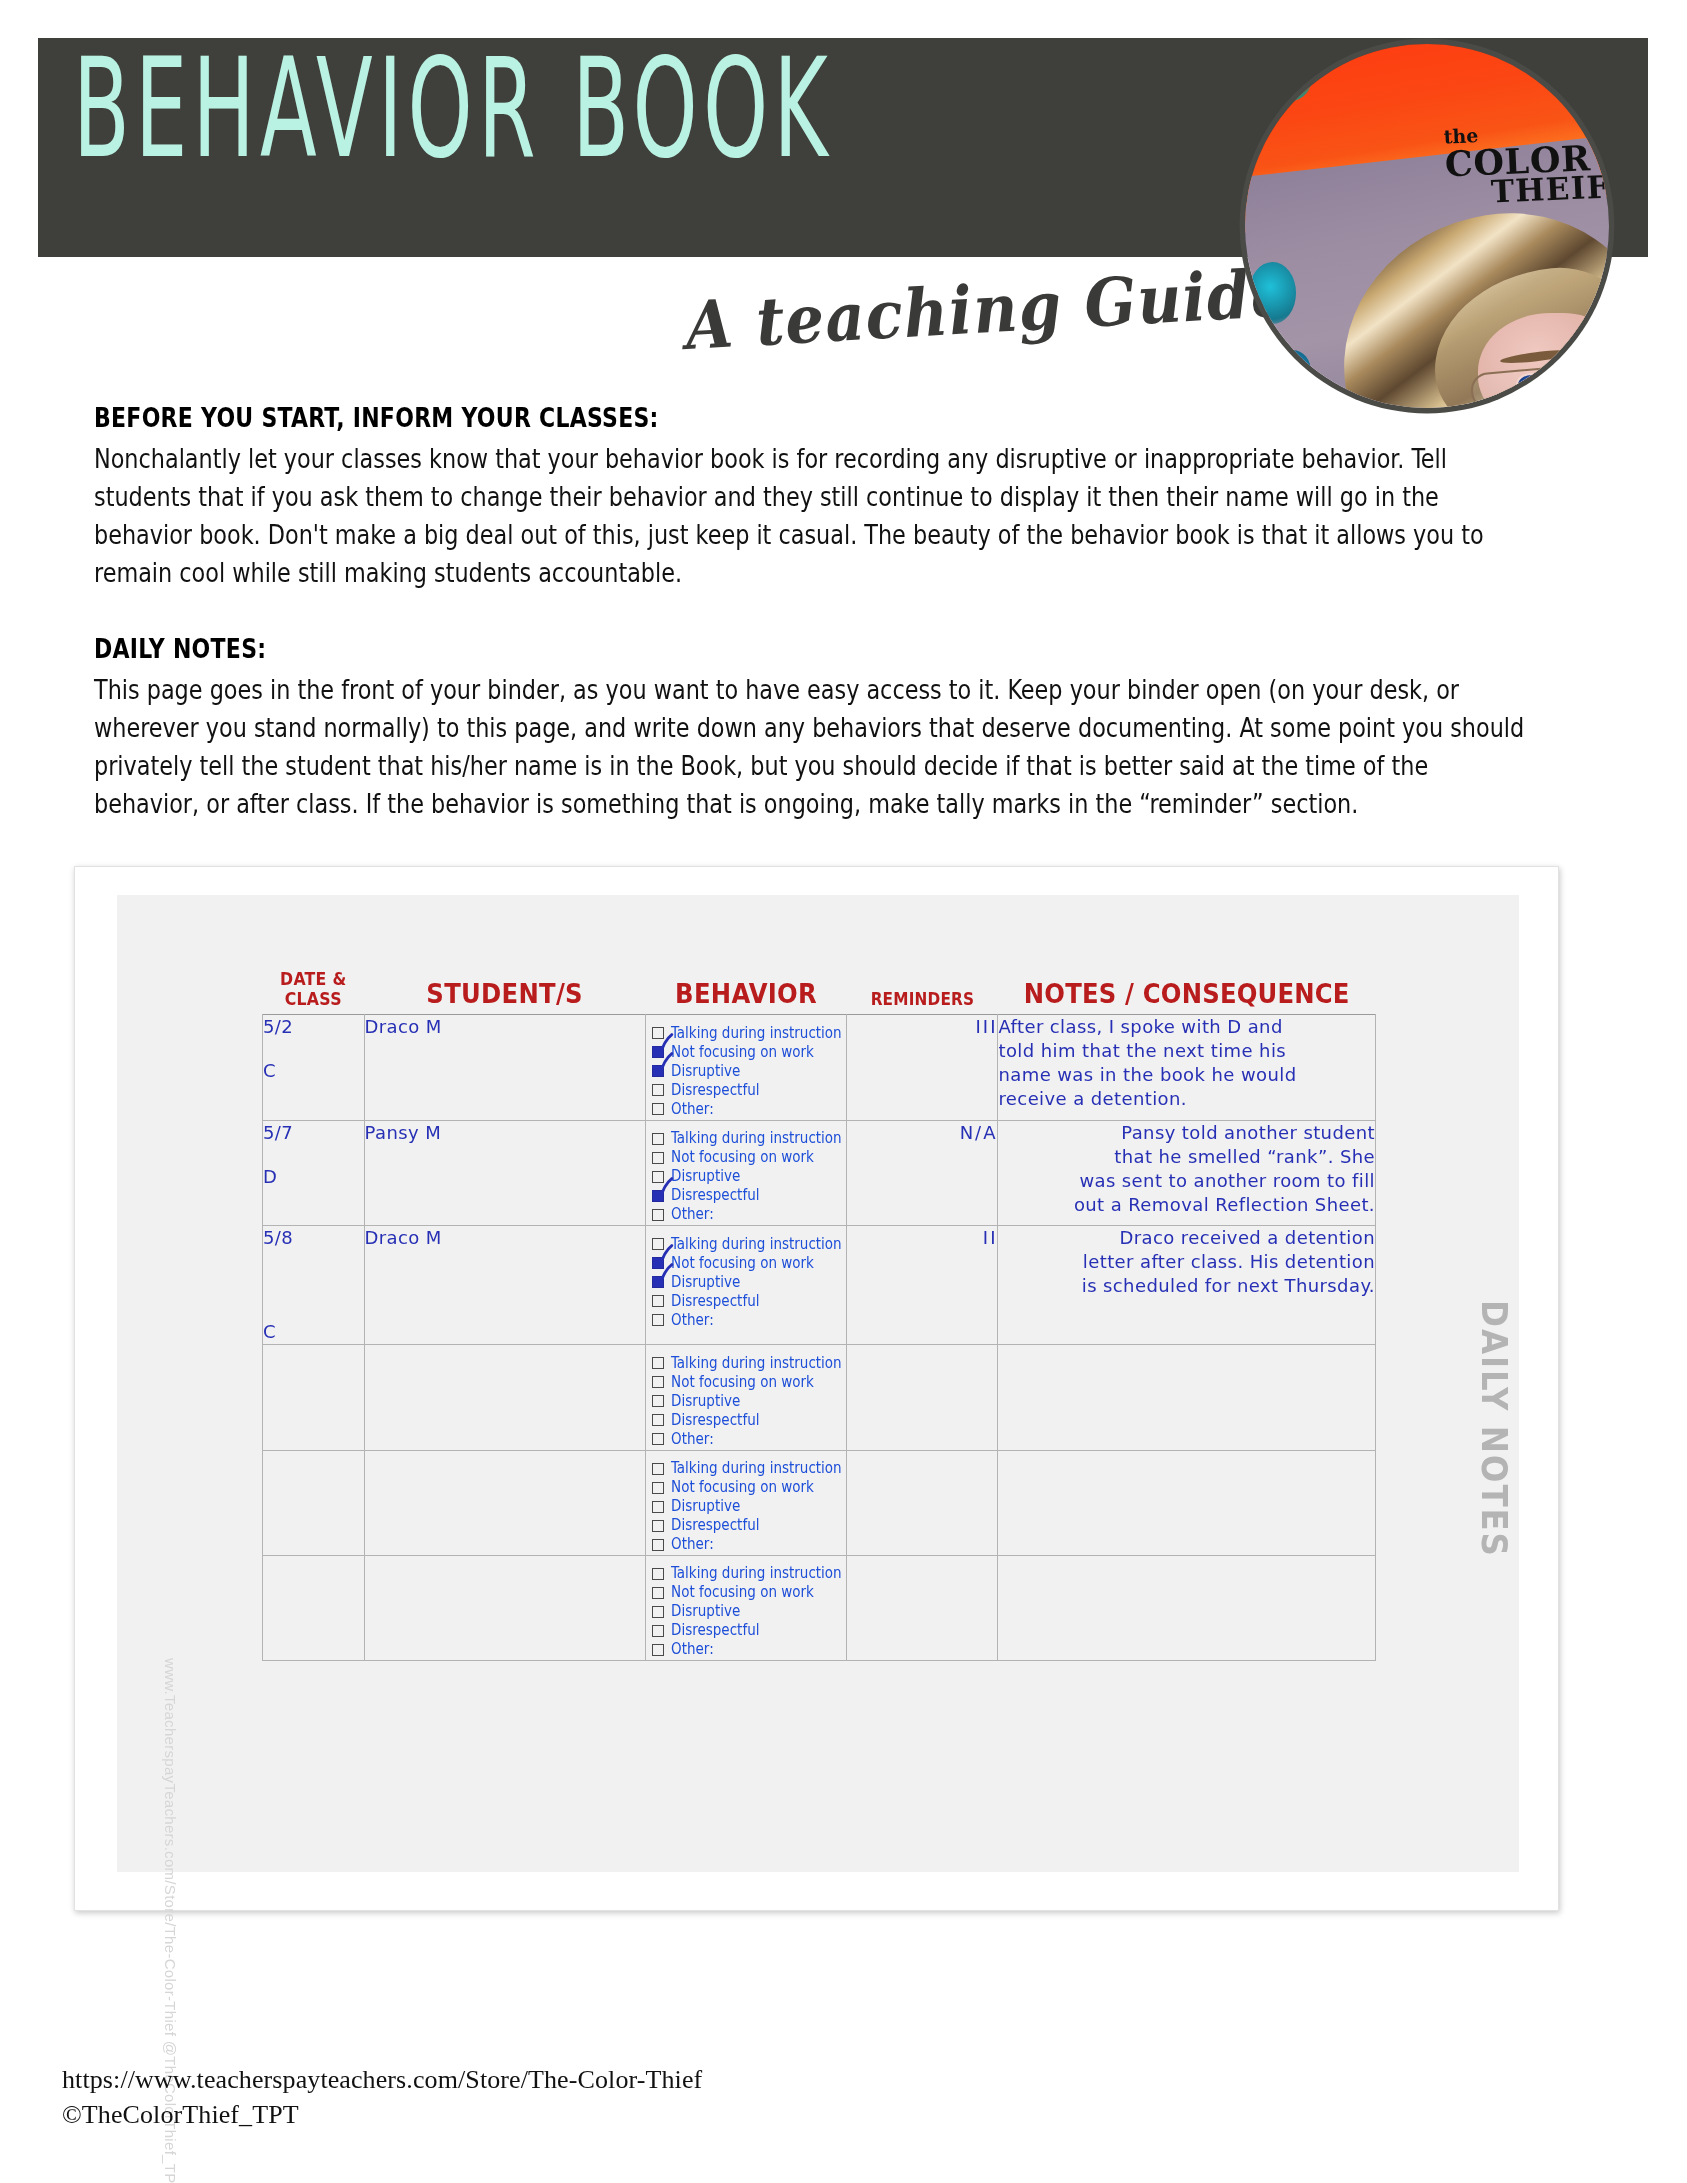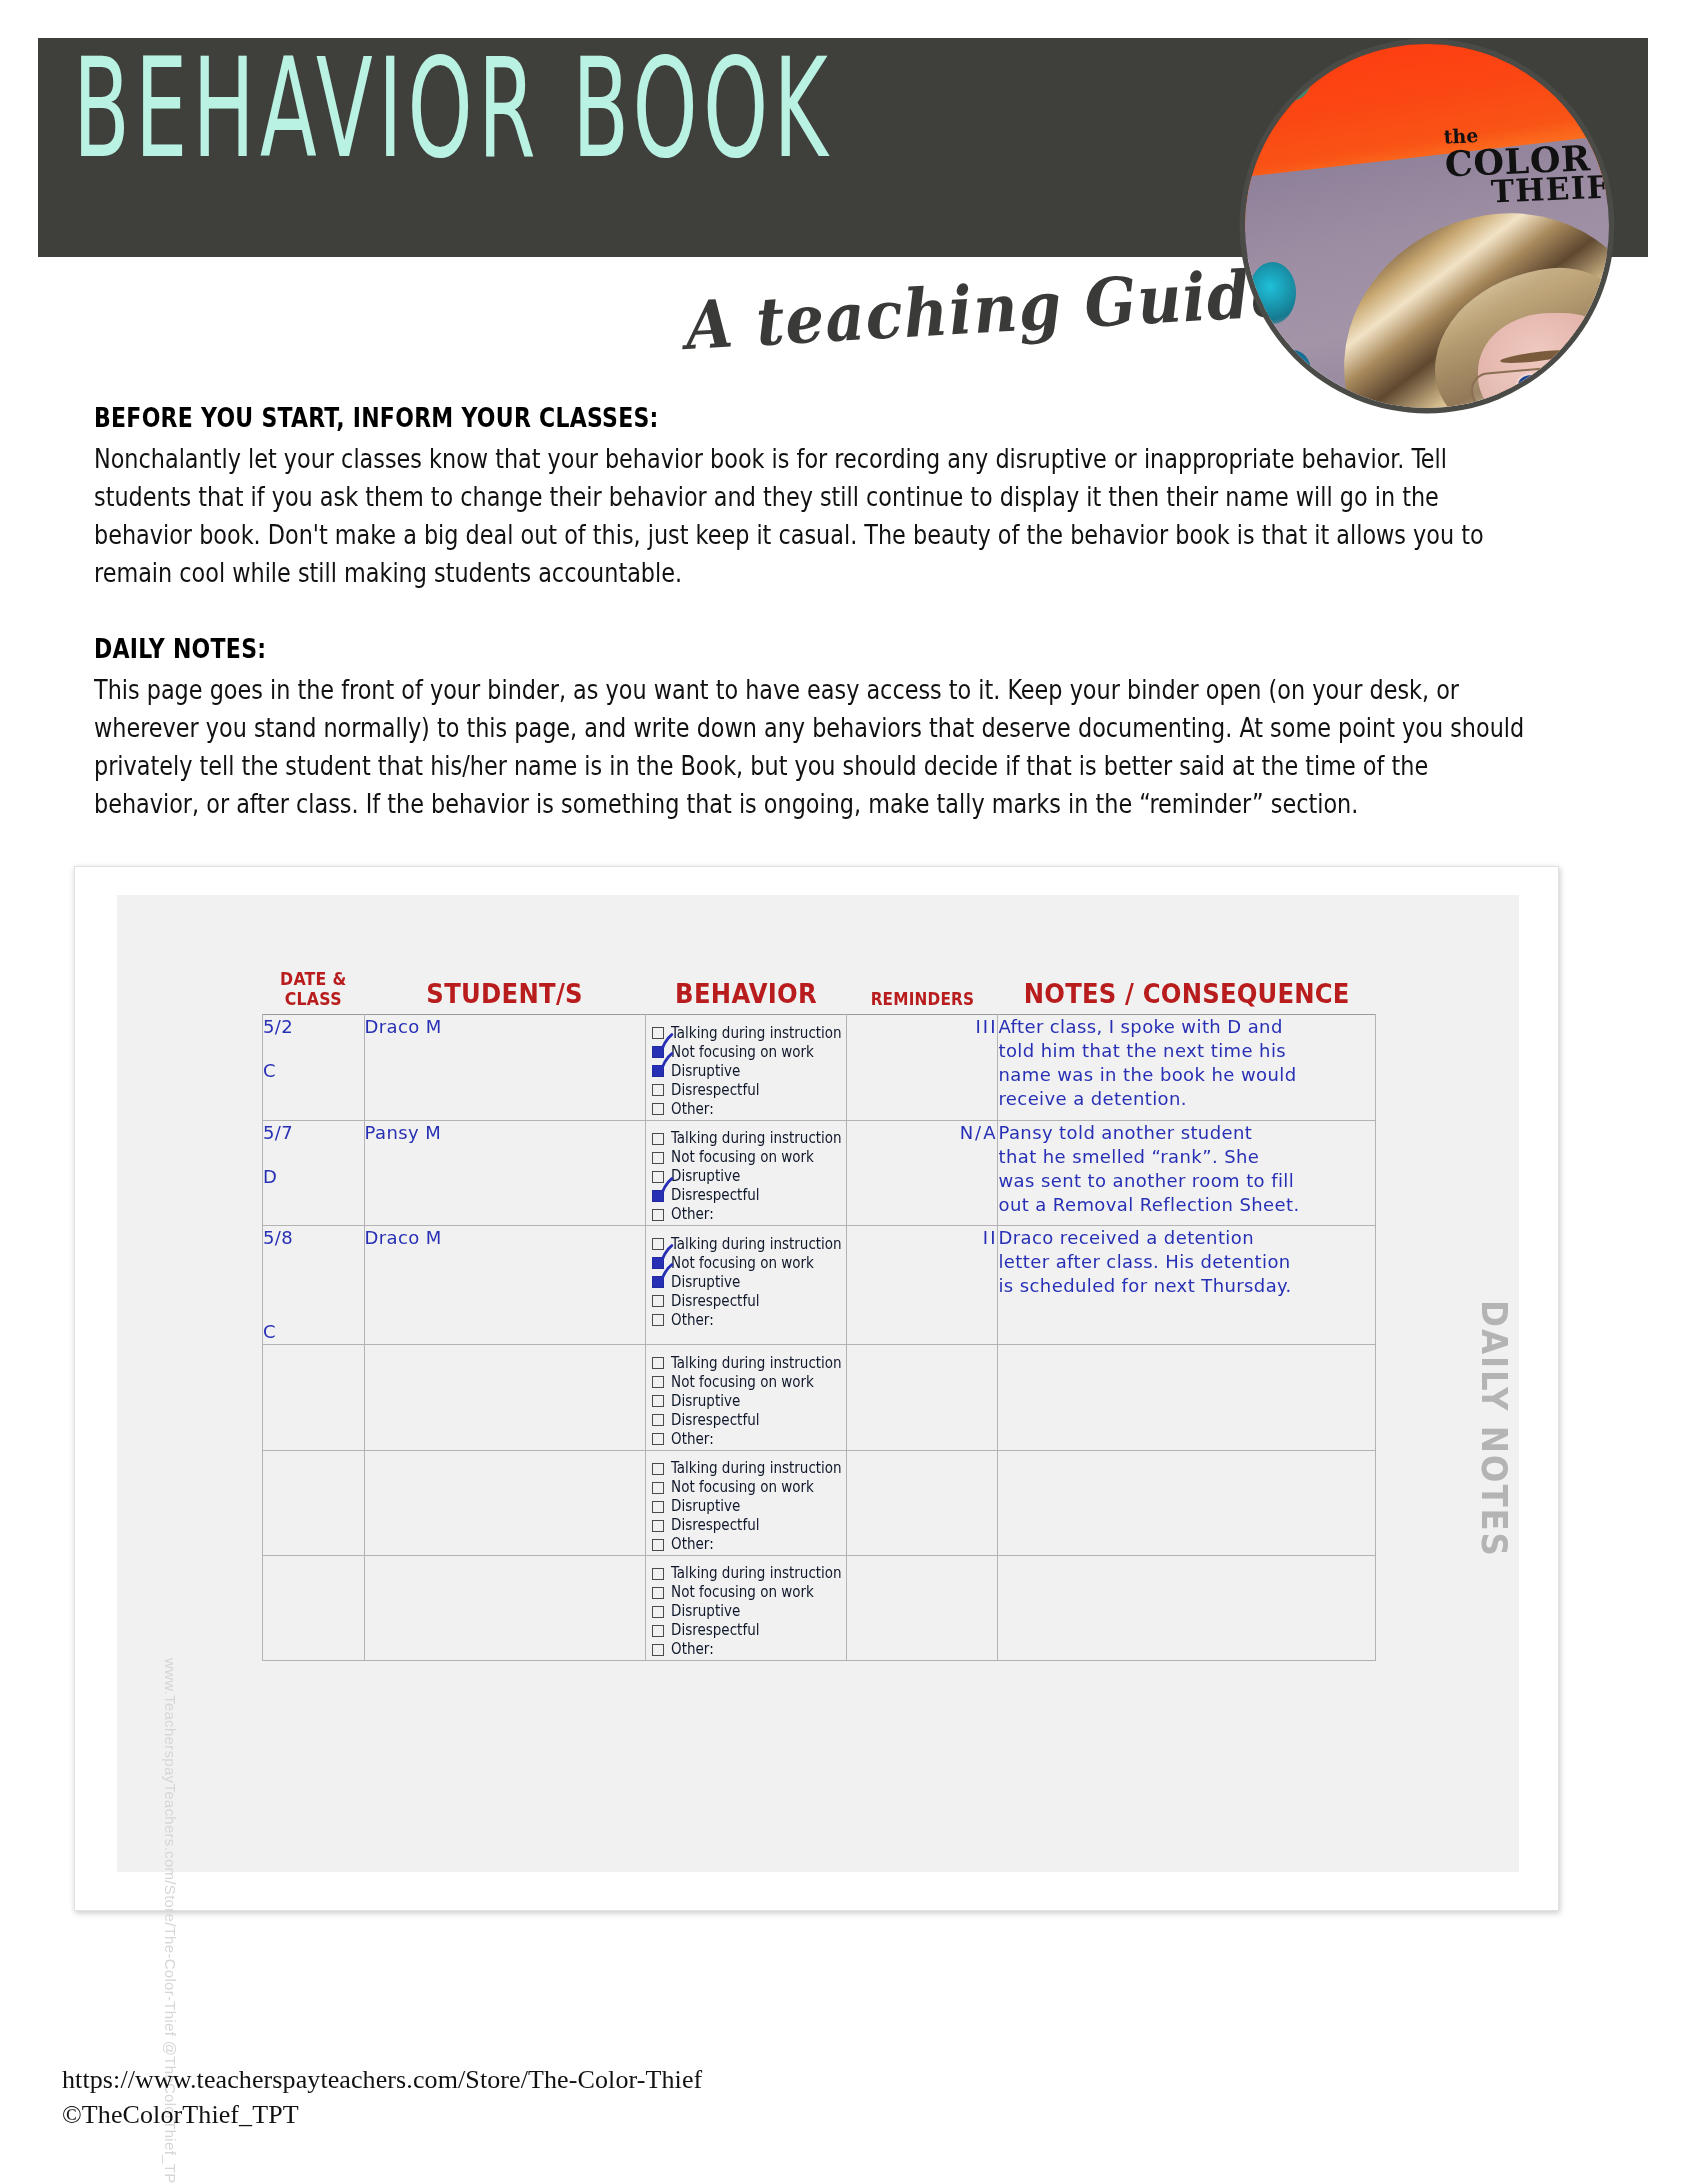--- a/index.html
+++ b/index.html
@@ -281,33 +281,33 @@
     text-align: left;
   }
   .cell-date .d-date { display: block; }
   .cell-date .d-class { display: block; margin-top: 20px; }
   .cell-date.push .d-class { margin-top: 70px; }
   .cell-student { padding: 20px 0 0 10.8px; }
   .cell-reminders { padding: 23px 0 0 0; text-align: right; letter-spacing: 2px; }
   .cell-notes { padding: 13.5px 9.4px 0 13.5px; }
   .cell-notes .nl { display: block; }
   .cell-notes.ctr { text-align: center; }
-  .cell-notes.ctr .nl { text-align: left; }
+  .cell-notes.ctr .nl { text-align: right; }
 
   
   .bx-list { padding: 9.4px 0 0 6.7px; }
   .bx-row {
     position: relative;
     display: flex;
     align-items: flex-start;
     margin-bottom: 2px;
     font-family: "Liberation Sans Narrow", "DejaVu Sans Condensed", "Liberation Sans", sans-serif;
     font-size: 15px;
     line-height: 17px;
-    color: #0f172a;
+    color: #1d4ed8;
   }
   .bx-box {
     flex: 0 0 auto;
     width: 10px; height: 10px;
     border: 1.1px solid #4a4a4a;
     margin: 2.7px 6.7px 0 0;
     background: #f1f1f1;
     position: relative;
   }
   .bx-box.checked { background: #2730b5; border-color: #23299c; }

